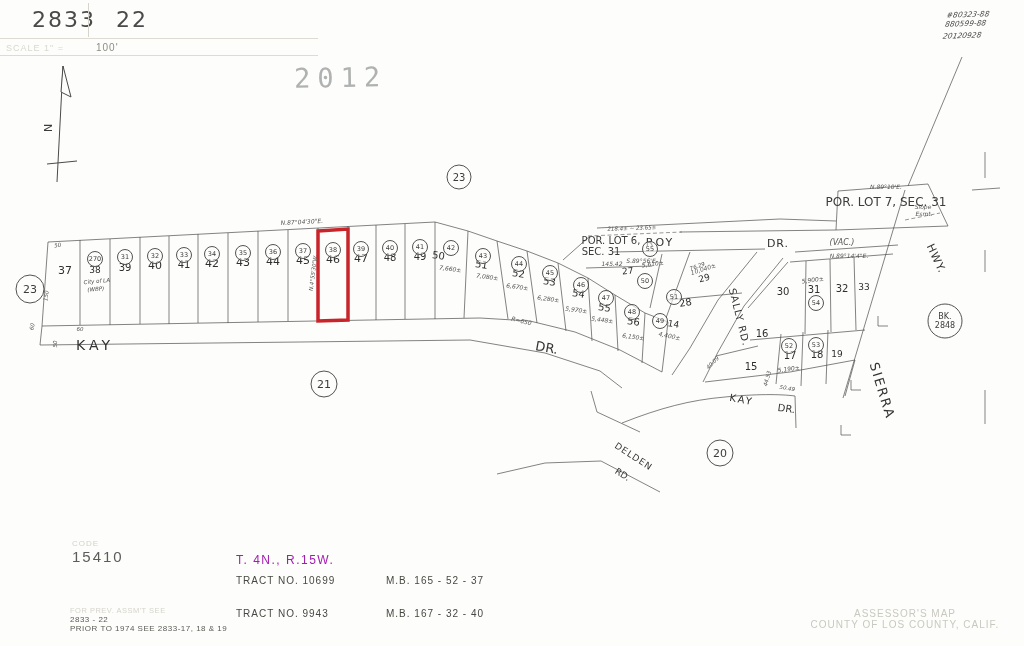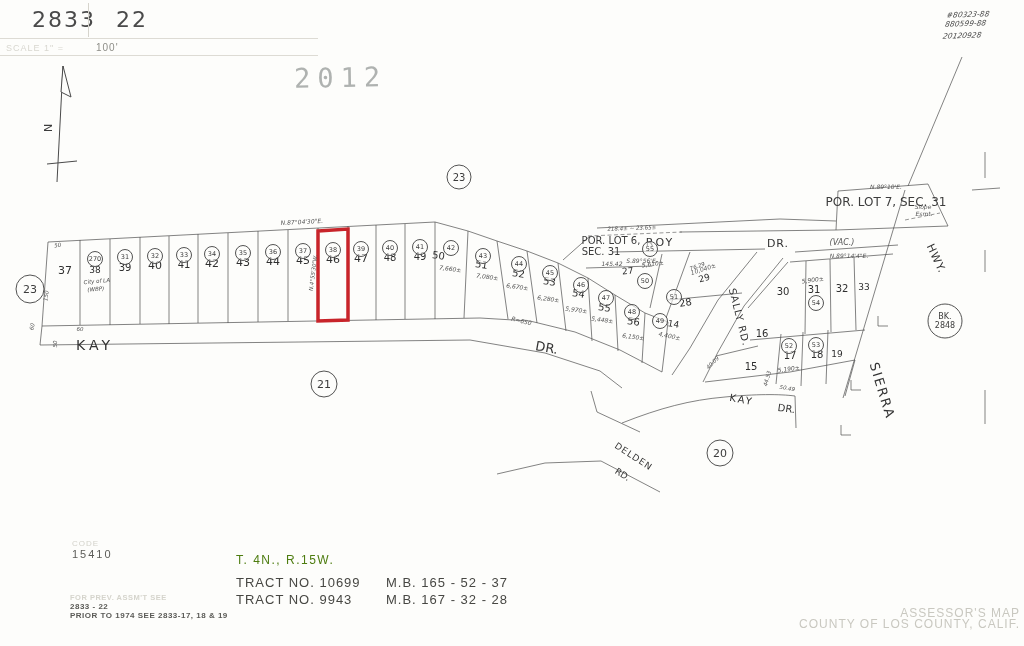--- a/index.html
+++ b/index.html
@@ -16,26 +16,26 @@
   .stamp-year{font-family:"DejaVu Sans Mono",monospace;font-size:27px;color:#a2a6a4;letter-spacing:7px;opacity:.85;transform:rotate(-1deg);}
   .hand-notes{font-size:7.5px;color:#4d4d4d;font-style:italic;transform:skewX(-12deg) rotate(-2deg);text-align:left;line-height:9px;font-family:"DejaVu Sans",sans-serif;}
   
   text{font-family:"DejaVu Sans",sans-serif;fill:#3c3c3c;}
   .street{fill:#333;}
   .it{font-style:italic;fill:#555;}
   .hand{fill:#4a4a4a;font-style:italic;}
   .lot{fill:#2f2f2f;}
   
   .code-label{font-size:8px;color:#d3d2ca;letter-spacing:1px;}
-  .code-val{font-size:11px;color:#5c5c58;letter-spacing:2px;}
+  .code-val{font-size:15px;color:#5c5c58;letter-spacing:2px;}
   .prev-faded{font-size:7.5px;color:#d5d4cc;letter-spacing:.5px;}
   .prev-dark{font-size:8px;color:#5a5a56;letter-spacing:.5px;}
-  .township{font-size:12px;color:#4d7c0f;letter-spacing:1.5px;}
-  .tract-row{font-size:13px;color:#474743;letter-spacing:1px;}
-  .credits{font-size:12px;color:#c9c8c0;letter-spacing:1px;text-align:right;line-height:11px;}
+  .township{font-size:12px;color:#a21caf;letter-spacing:1.5px;}
+  .tract-row{font-size:10px;color:#474743;letter-spacing:1px;}
+  .credits{font-size:10px;color:#c9c8c0;letter-spacing:1px;text-align:center;line-height:11px;}
 </style>
 </head>
 <body>
 
 <div id="canvas">
 
   <div class="abs" style="left:0;top:0;width:318px;height:56px;">
     <div class="abs book-num" style="left:32px;top:7px;">2833</div>
     <div class="abs book-num" style="left:100px;top:7px;margin-left:16px;">22</div>
     <div class="abs vline" style="left:88px;top:3px;height:34px;"></div>
@@ -296,35 +296,35 @@
           <circle cx="945" cy="321" r="17" fill="#fdfdfb" fill-opacity="0.6" stroke="#3f3f3f" stroke-width="0.9"></circle>
           <text x="945" text-anchor="middle" font-size="8" fill="#333"><tspan x="945" y="319">BK.</tspan><tspan x="945" y="328">2848</tspan></text>
         </g>
       </g>
   </svg>
 
   <div class="abs" style="left:72px;top:539px;">
     <div class="code-label">CODE</div>
     <div class="code-val">15410</div>
   </div>
-  <div class="abs" style="left:70px;top:593px;font-weight:bold;">
+  <div class="abs" style="left:70px;top:606px;">
     <div class="prev-faded">FOR PREV. ASSM'T SEE</div>
     <div class="prev-dark">2833 - 22</div>
     <div class="prev-dark">PRIOR TO 1974 SEE 2833-17, 18 &amp; 19</div>
   </div>
 
   <div class="abs" style="left:236px;top:553px;width:280px;">
     <div class="township">T. 4N., R.15W.</div>
     <div class="tract-row" style="margin-top:8px;display:flex;">
       <span style="width:150px;">TRACT NO. 10699</span>
       <span>M.B. 165 - 52 - 37</span>
     </div>
-    <div class="tract-row" style="margin-top:2px;display:flex;">
+    <div class="tract-row" style="margin-top:22px;display:flex;">
       <span style="width:150px;">TRACT NO. 9943</span>
-      <span>M.B. 167 - 32 - 28</span>
+      <span>M.B. 167 - 32 - 40</span>
     </div>
   </div>
 
   <div class="abs credits" style="left:790px;top:608px;width:230px;">
     <div>ASSESSOR'S MAP</div>
     <div>COUNTY OF LOS COUNTY, CALIF.</div>
   </div>
 
 </div>
 

